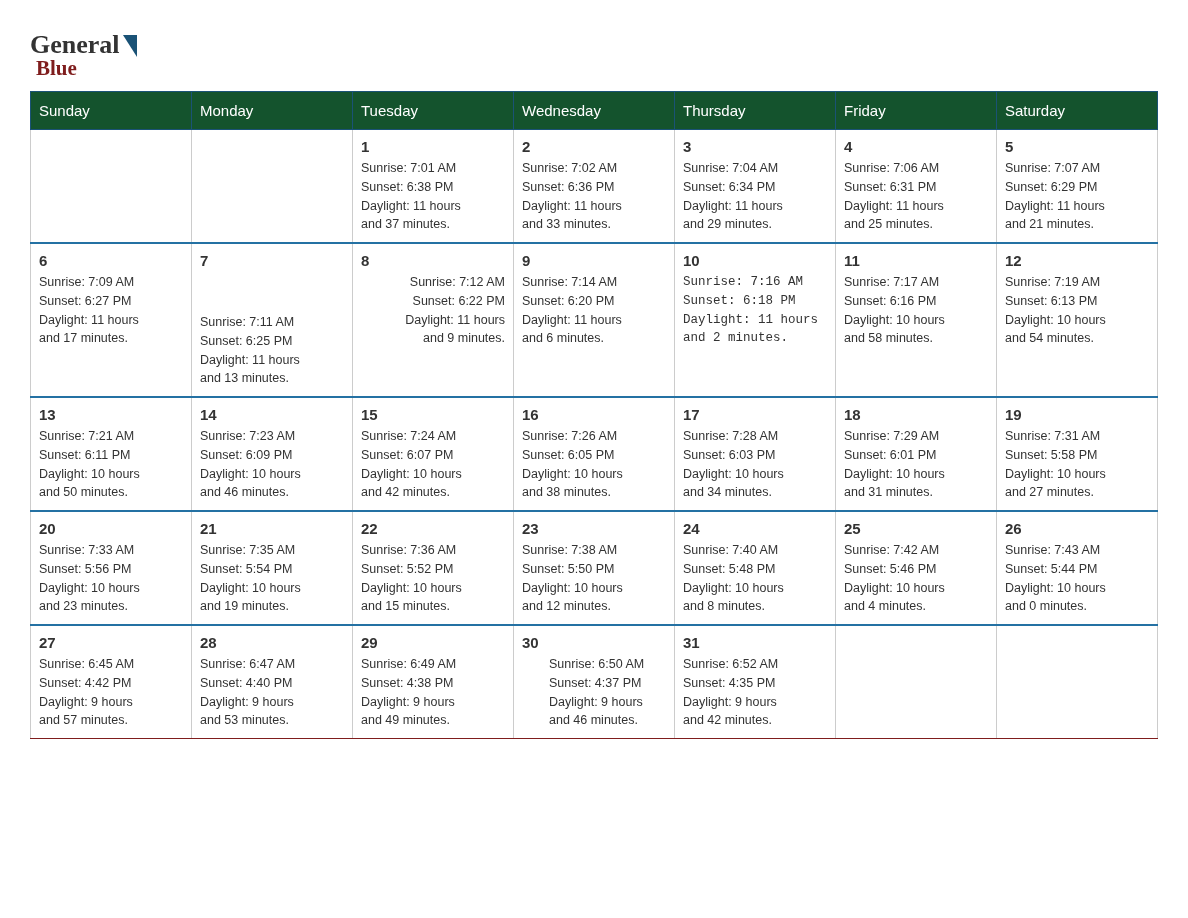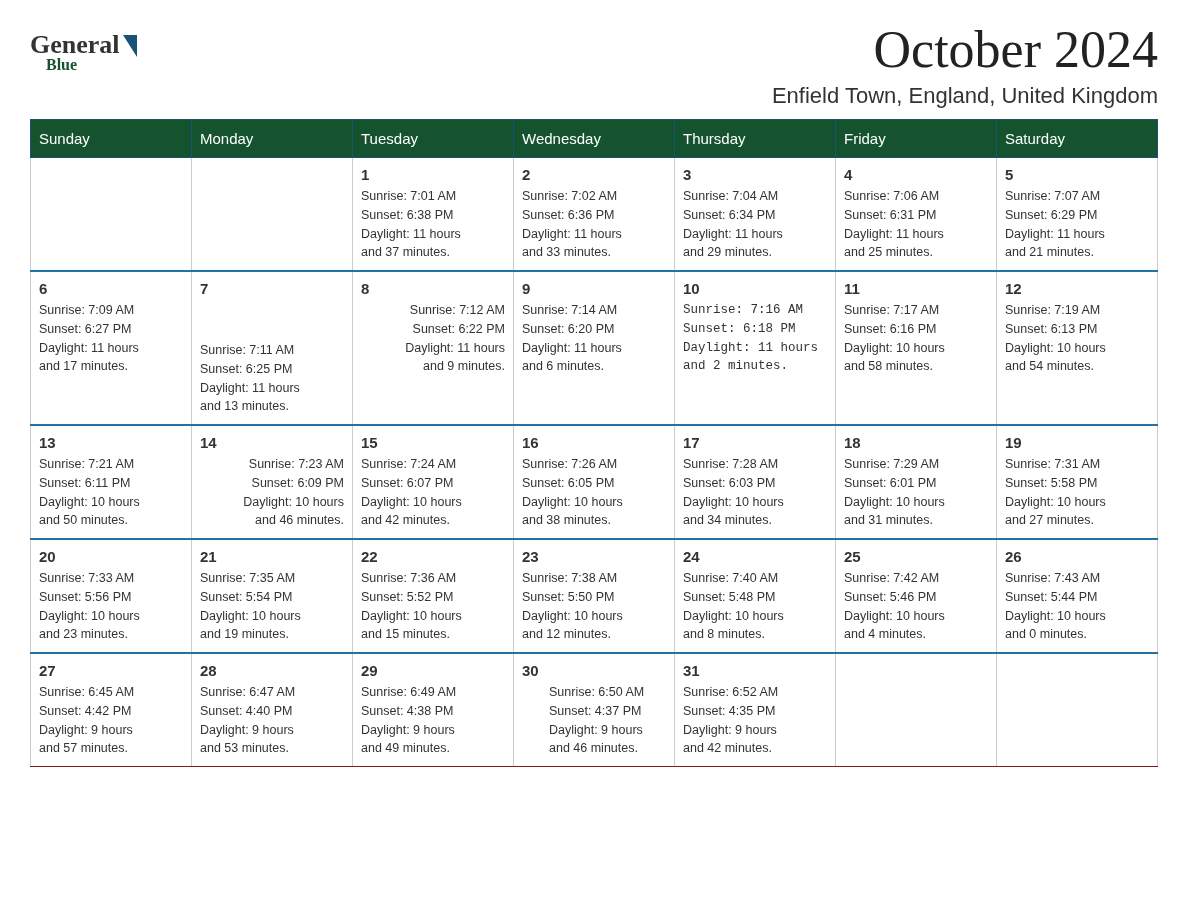--- a/index.html
+++ b/index.html
@@ -35,26 +35,26 @@
     .logo-triangle {
       width: 0;
       height: 0;
       border-left: 14px solid transparent;
       border-right: 0px solid transparent;
       border-top: 22px solid #1a5276;
       margin-left: 3px;
       margin-top: 2px;
     }
     .logo-blue-line {
-      font-size: 16px;
+      font-size: 21px;
       font-weight: bold;
-      color: #14532d;
+      color: #7f1d1d;
       font-family: Georgia, serif;
       margin-top: -4px;
-      margin-left: 16px;
+      margin-left: 6px;
     }
     .title-area {
       text-align: right;
     }
     .month-title {
       font-size: 52px;
       font-weight: normal;
       color: #222;
       font-family: Georgia, serif;
     }
@@ -113,24 +113,20 @@
 </head>
 <body>
 
 <div class="header-area">
   <div class="logo">
     <div class="logo-text">
       <span class="logo-general">General</span>
       <div class="logo-triangle"></div>
     </div>
     <span class="logo-blue-line">Blue</span>
-  </div>
-  <div class="title-area">
-    <div class="month-title">October 2024</div>
-    <div class="location-title">Enfield Town, England, United Kingdom</div>
   </div>
 </div>
 
 <table class="calendar">
   <thead>
     <tr>
     <th>Sunday</th>
         <th>Monday</th>
         <th>Tuesday</th>
         <th>Wednesday</th>
@@ -233,21 +229,21 @@
       <tr>
         <td>
           <span class="day-number">13</span>
           <div class="day-info" style="white-space: pre-line;">Sunrise: 7:21 AM
 Sunset: 6:11 PM
 Daylight: 10 hours
 and 50 minutes.</div>
         </td>
         <td>
           <span class="day-number">14</span>
-          <div class="day-info" style="white-space: pre-line; text-align: right;">Sunrise: 7:23 AM
+          <div class="day-info" style="white-space: pre-line;">Sunrise: 7:23 AM
 Sunset: 6:09 PM
 Daylight: 10 hours
 and 46 minutes.</div>
         </td>
         <td>
           <span class="day-number">15</span>
           <div class="day-info" style="white-space: pre-line;">Sunrise: 7:24 AM
 Sunset: 6:07 PM
 Daylight: 10 hours
 and 42 minutes.</div>

